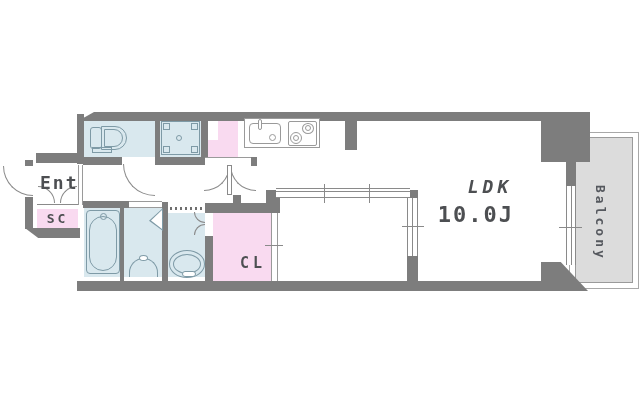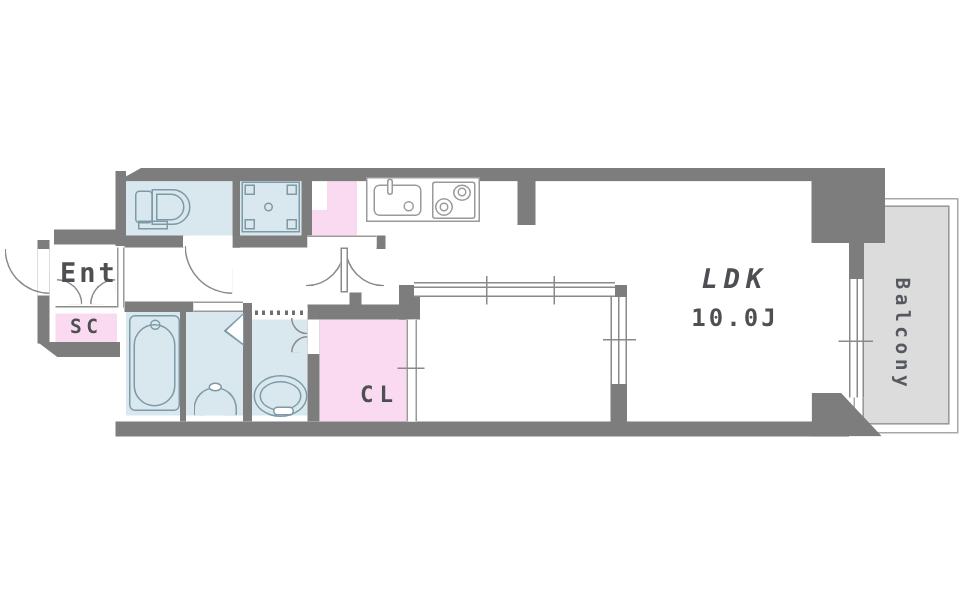--- a/index.html
+++ b/index.html
@@ -140,15 +140,15 @@
   <div class="fx" style="left:139px;top:255px;width:9px;height:6px;border-radius:50%;"></div>
 
   <div class="fx" style="left:169px;top:250px;width:36px;height:28px;border-radius:50%;background:transparent;"></div>
   <div class="fx" style="left:173px;top:254px;width:28px;height:20px;border-radius:50%;background:transparent;"></div>
   <div class="fx" style="left:182px;top:271px;width:14px;height:6px;border-radius:3px;"></div>
 
   <div class="lbl" style="left:40px;top:172px;width:38px;font-size:18px;letter-spacing:2px;">Ent</div>
   <div class="lbl" style="left:37px;top:211px;width:41px;font-size:13px;letter-spacing:3px;">SC</div>
   <div class="lbl" style="left:213px;top:254px;width:56px;font-size:15px;letter-spacing:4px;padding-left:24px;">CL</div>
   <div class="lbl" style="left:446px;top:176px;width:88px;font-size:18px;letter-spacing:4px;font-style:italic;">LDK</div>
-  <div class="lbl" style="left:446px;top:202px;width:88px;font-size:16px;letter-spacing:2px;">10.0J</div>
+  <div class="lbl" style="left:426px;top:202px;width:88px;font-size:22px;letter-spacing:2px;text-align:right;">10.0J</div>
 
 </div>
 
 </body></html>

